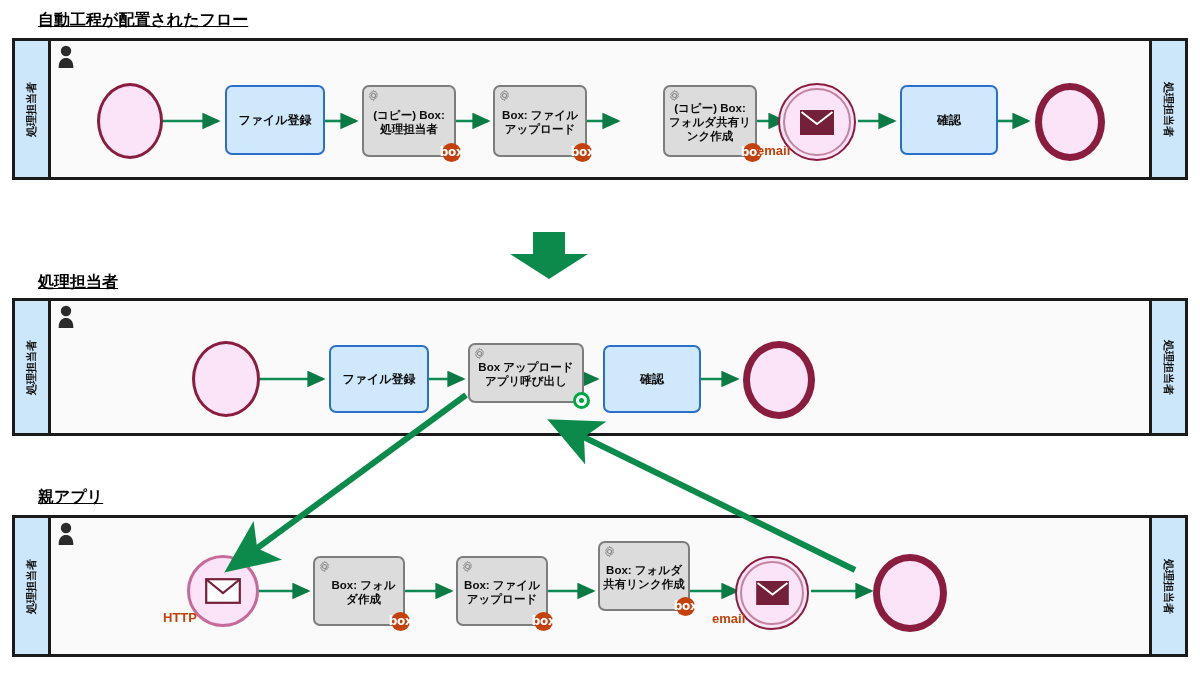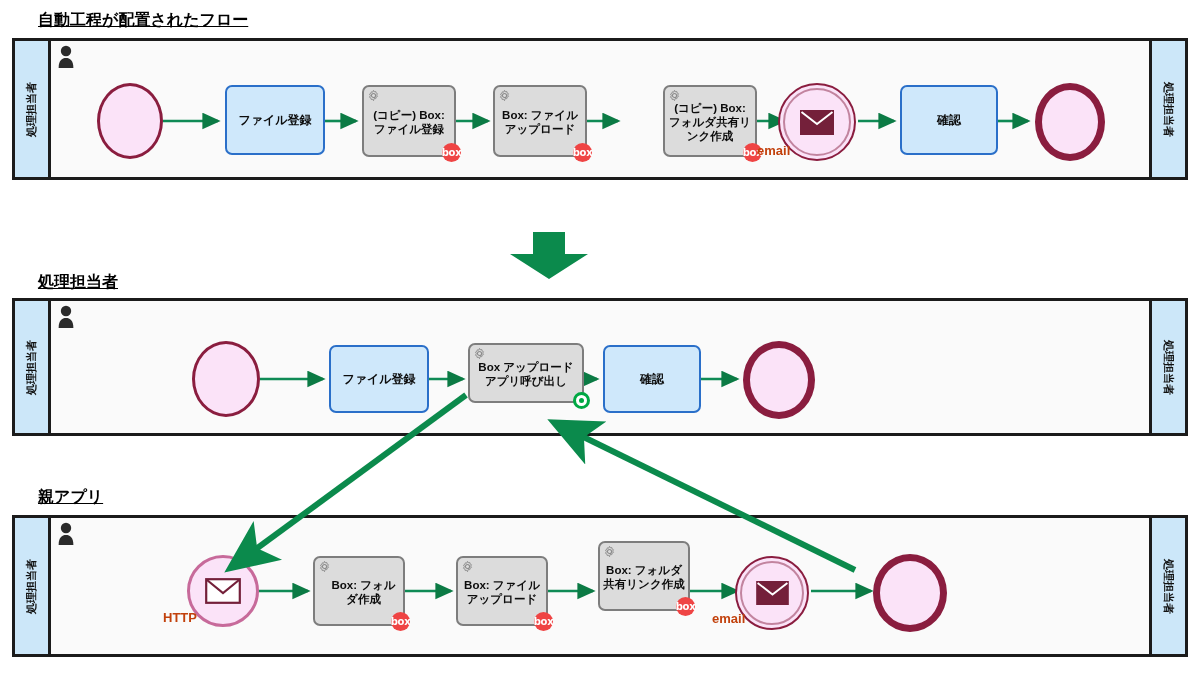--- a/index.html
+++ b/index.html
@@ -117,25 +117,25 @@
     height: 13px;
     opacity: .55;
   }
   .box-badge {
     position: absolute;
     right: -7px;
     bottom: -7px;
     width: 19px;
     height: 19px;
     border-radius: 50%;
-    background: #ef4444;
-    display: flex;
-    align-items: center;
-    justify-content: center;
-    font-size: 10px;
+    background: #c2410c;
+    display: flex;
+    align-items: center;
+    justify-content: center;
+    font-size: 12px;
     font-weight: bold;
     color: #ffffff;
     letter-spacing: -0.3px;
     font-family: "DejaVu Sans", sans-serif;
   }
   .green-badge {
     position: absolute;
     right: -8px;
     bottom: -8px;
     width: 17px;
@@ -243,21 +243,21 @@
 
       <div class="node task-user" style="left:174px; top:44px; width:100px; height:70px;">
         <span>ファイル登録</span>
       </div>
 
       <div class="node task-service" style="left:311px; top:44px; width:94px; height:72px;">
         <svg class="gear-icon" viewBox="0 0 24 24">
           <path fill="none" stroke="#4a4a4a" stroke-width="2" d="M12 8.2a3.8 3.8 0 100 7.6 3.8 3.8 0 000-7.6z"></path>
           <path fill="none" stroke="#4a4a4a" stroke-width="1.7" d="M12 2.4l1.3 2.6 2.9-.5.6 2.9 2.6 1.3-1.6 2.5 1.6 2.5-2.6 1.3-.6 2.9-2.9-.5L12 21.6l-1.3-2.6-2.9.5-.6-2.9-2.6-1.3L6.2 12 4.6 9.5l2.6-1.3.6-2.9 2.9.5z"></path>
         </svg>
-        <span>(コピー) Box: ファイル登録</span>
+        <span>(コピー) Box: 処理担当者</span>
         <span class="box-badge">box</span>
       </div>
 
       <div class="node task-service" style="left:442px; top:44px; width:94px; height:72px;">
         <svg class="gear-icon" viewBox="0 0 24 24">
           <path fill="none" stroke="#4a4a4a" stroke-width="2" d="M12 8.2a3.8 3.8 0 100 7.6 3.8 3.8 0 000-7.6z"></path>
           <path fill="none" stroke="#4a4a4a" stroke-width="1.7" d="M12 2.4l1.3 2.6 2.9-.5.6 2.9 2.6 1.3-1.6 2.5 1.6 2.5-2.6 1.3-.6 2.9-2.9-.5L12 21.6l-1.3-2.6-2.9.5-.6-2.9-2.6-1.3L6.2 12 4.6 9.5l2.6-1.3.6-2.9 2.9.5z"></path>
         </svg>
         <span>Box: ファイルアップロード</span>
         <span class="box-badge">box</span>

